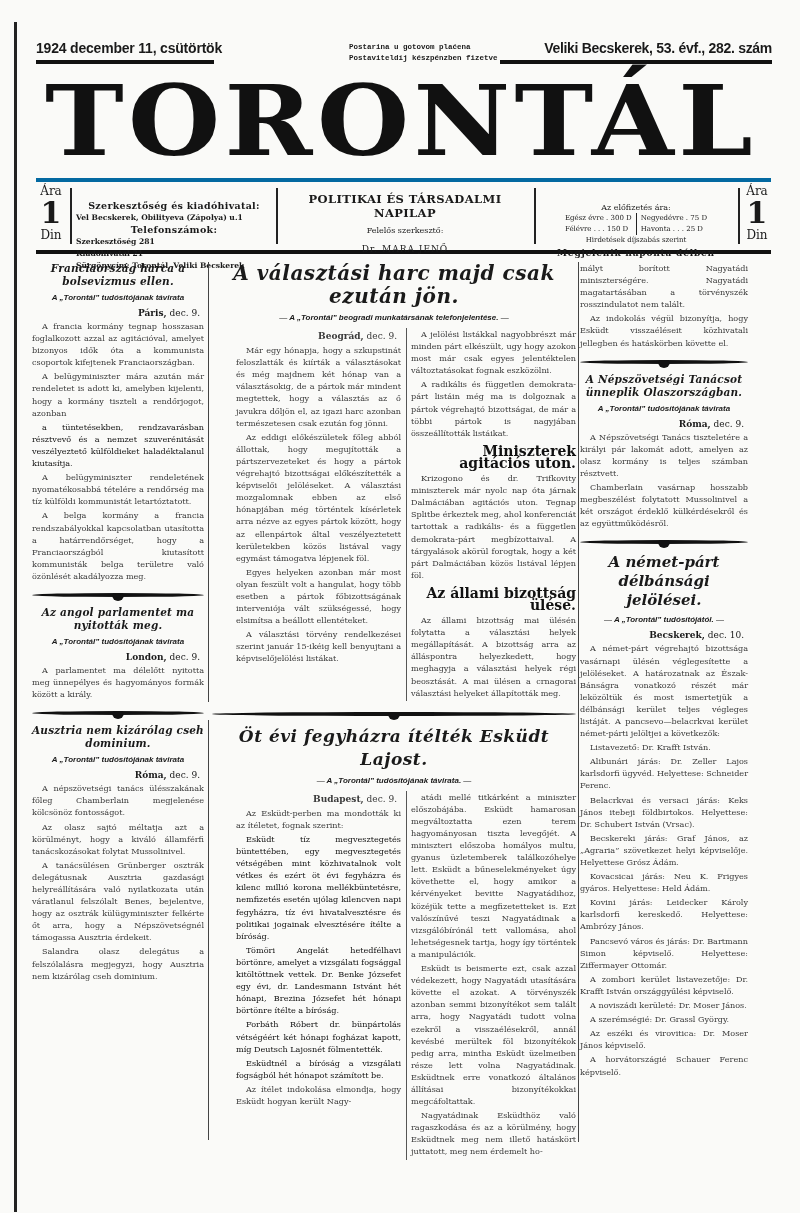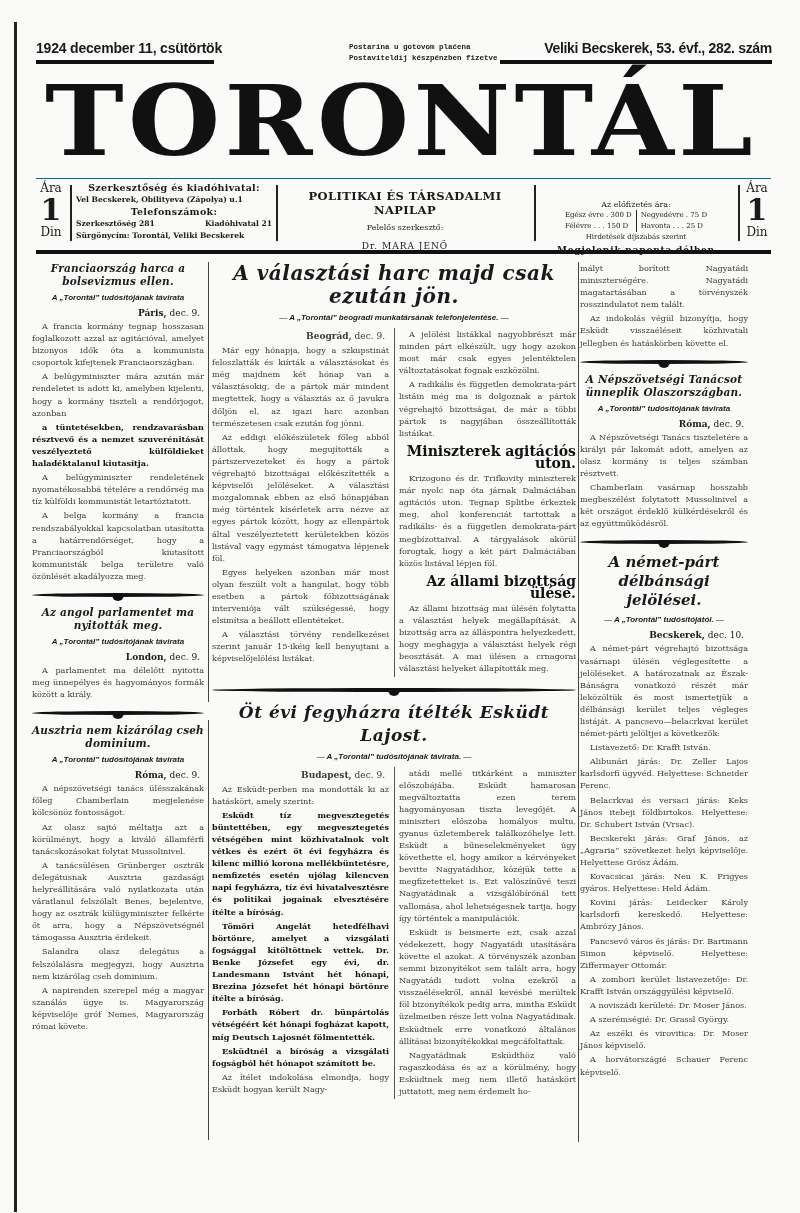--- a/index.html
+++ b/index.html
@@ -15,30 +15,30 @@
   .topline .postal { position: absolute; left: 313px; top: 2px; font-family: Liberation Mono, monospace; font-size: 7.5px; font-weight: bold; line-height: 11px; }
   .topline .issue { position: absolute; right: 4px; top: 0; font-family: "Liberation Sans", sans-serif; font-weight: bold; font-size: 14px; letter-spacing: -0.3px; }
   .topline .issue-rule { position: absolute; right: 4px; top: 20px; width: 272px; height: 4px; background: #111; }
 
   
   .masthead { position: absolute; top: 66px; left: 36px; width: 730px; text-align: center;
     font-family: "DejaVu Serif", serif; font-weight: bold; font-size: 98px; letter-spacing: 4px; line-height: 110px;
     transform: scaleX(1.08); transform-origin: center; color: #111; }
 
   
-  .band { position: absolute; top: 178px; left: 36px; width: 735px; height: 76px; border-top: 1px solid #0369a1; border-bottom: 4px solid #111; }
+  .band { position: absolute; top: 178px; left: 36px; width: 735px; height: 76px; border-top: 4px solid #0369a1; border-bottom: 4px solid #111; }
   .band .cell { position: absolute; top: 0; height: 68px; }
   .band .sep { position: absolute; top: 6px; width: 1.5px; height: 56px; background: #222; }
   .price { font-family: "DejaVu Serif", serif; text-align: center; }
   .price .ara { font-size: 12px; margin-top: 2px; }
   .price .num { font-size: 30px; font-weight: bold; line-height: 30px; }
   .price .din { font-size: 12px; }
-  .editorial { font-family: "DejaVu Serif", serif; font-size: 7.6px; font-weight: bold; line-height: 12px; padding-top: 3px; }
+  .editorial { font-family: "DejaVu Serif", serif; font-size: 7.6px; font-weight: bold; line-height: 12px; padding-top: 18px; }
   .editorial .hd { font-size: 9.5px; text-align: center; letter-spacing: 0.3px; }
-  .editorial .row { display: flex; justify-content: space-between; }
+  .editorial .row { display: flex; justify-content: space-between; flex-direction: column; }
   .center-info { text-align: center; font-family: "DejaVu Serif", serif; }
   .center-info .tag { font-size: 11.5px; font-weight: bold; letter-spacing: 0.4px; margin-top: 10px; }
   .center-info .felelos { font-size: 8px; margin-top: 6px; }
   .center-info .editor { font-size: 9px; margin-top: 9px; letter-spacing: 1px; }
   .subs { text-align: center; font-family: "DejaVu Serif", serif; font-size: 7px; line-height: 11px; padding-top: 20px; }
   .subs .hd { font-size: 8px; }
   .subs .grid { display: flex; justify-content: center; gap: 4px; }
   .subs .grid .col { text-align: left; }
   .subs .grid .bar { width: 1px; background: #222; }
   .subs .appear { font-weight: bold; font-size: 9px; letter-spacing: 0.8px; margin-top: 2px; }
@@ -50,26 +50,26 @@
   .vrule { position: absolute; width: 1px; background: #444; }
 
   .headline-s { font-family: "DejaVu Serif", serif; font-style: italic; font-weight: bold; text-align: center; font-size: 10.5px; line-height: 13px; letter-spacing: 0.2px; }
   .headline-l { font-family: "DejaVu Serif", serif; font-style: italic; font-weight: bold; text-align: center; font-size: 20px; line-height: 23px; letter-spacing: 0.5px; }
   .headline-m { font-family: "DejaVu Serif", serif; font-style: italic; font-weight: bold; text-align: center; font-size: 15px; line-height: 19px; }
   .byline { font-family: "Liberation Sans", sans-serif; font-style: italic; font-weight: bold; font-size: 8px; text-align: center; margin: 5px 0 6px; }
   .dateline { text-align: right; font-size: 9px; margin: 2px 4px 2px 0; }
   .dateline b { font-weight: bold; }
   .body { font-family: "DejaVu Serif", serif; font-size: 8.1px; line-height: 12.1px; text-align: justify; color: #3a3a3a; }
   .body p { text-indent: 10px; margin-bottom: 2px; }
-  .body p.strong { color: #111; font-weight: bold; }
+  .body p.strong { color: #111; font-weight: normal; }
   .body .sub { font-weight: bold; color: #111; text-align: right; text-indent: 0; margin: 6px 0 3px; font-size: 14px; }
   .ornament { height: 10px; margin: 8px 0 6px; position: relative; }
   .ornament::before { content: ""; position: absolute; left: 0; right: 0; top: 3px; height: 4px; background: #111; border-radius: 50%; }
   .ornament::after { content: ""; position: absolute; left: 50%; top: 5px; width: 12px; height: 6px; margin-left: -6px; background: #111; border-radius: 0 0 6px 6px; }
-  .twocol { display: flex; gap: 10px; position: relative; }
+  .twocol { display: flex; gap: 10px; position: relative; margin-left: 24px; }
   .twocol > div { flex: 1; }
   .twocol .mid { position: absolute; left: 50%; top: 0; bottom: 0; width: 1px; background: #555; }
 </style>
 </head>
 <body>
 
 <div class="page">
   <div class="edge"></div>
 
   <div class="topline">
@@ -166,21 +166,20 @@
     <div class="ornament"></div>
     <article>
       <h2 class="headline-s">Ausztria nem kizárólag cseh dominium.</h2>
       <div class="byline">A „Torontál” tudósítójának távirata</div>
       <div class="dateline"><b>Róma,</b> <span>dec. 9.</span></div>
       <div class="body">
         <p>A népszövetségi tanács ülésszakának főleg Chamberlain megjelenése kölcsönöz fontosságot.</p>
         <p>Az olasz sajtó méltatja azt a körülményt, hogy a kiváló államférfi tanácskozásokat folytat Mussolinivel.</p>
         <p>A tanácsülésen Grünberger osztrák delegátusnak Ausztria gazdasági helyreállítására való nyilatkozata után váratlanul felszólalt Benes, bejelentve, hogy az osztrák külügyminiszter felkérte őt arra, hogy a Népszövetségnél támogassa Ausztria érdekeit.</p>
         <p>Salandra olasz delegátus a felszólalásra megjegyzi, hogy Ausztria nem kizárólag cseh dominium.</p>
-        <p>A napirenden szerepel még a magyar szanálás ügye is. Magyarország képviselője gróf Nemes, Magyarország római követe.</p>
       </div>
     </article>
   </div>
 
   <div class="col2">
     <article>
       <h1 class="headline-l">A választási harc majd csak ezután jön.</h1>
       <div class="byline">— A „Torontál” beogradi munkatársának telefonjelentése. —</div>
       <div class="twocol">
         <div class="mid"></div>
@@ -202,21 +201,21 @@
       </div>
     </article>
     <div class="ornament"></div>
     <article>
       <h1 class="headline-l" style="font-size:17px;">Öt évi fegyházra ítélték Esküdt Lajost.</h1>
       <div class="byline">— A „Torontál” tudósítójának távirata. —</div>
       <div class="twocol">
         <div class="mid"></div>
         <div class="body">
           <div class="dateline"><b>Budapest,</b> <span>dec. 9.</span></div>
-          <p>Az Esküdt-perben ma mondották ki az hatáskört, amely szerint:</p>
+          <p>Az Esküdt-perben ma mondották ki az ítéletet, fognak szerint:</p>
           <p class="strong">Esküdt tíz megvesztegetés büntettében, egy megvesztegetés vétségében mint közhivatalnok volt vétkes és ezért öt évi fegyházra és kilenc millió korona mellékbüntetésre, nemfizetés esetén ujólag kilencven napi fegyházra, tíz évi hivatalvesztésre és politikai jogainak elvesztésére ítélte a bíróság.</p>
           <p class="strong">Tömöri Angelát hetedfélhavi börtönre, amelyet a vizsgálati fogsággal kitöltöttnek vettek. Dr. Benke Józsefet egy évi, dr. Landesmann Istvánt hét hónapi, Brezina Józsefet hét hónapi börtönre ítélte a bíróság.</p>
           <p class="strong">Forbáth Róbert dr. bünpártolás vétségéért két hónapi fogházat kapott, míg Deutsch Lajosnét fölmentették.</p>
           <p class="strong">Esküdtnél a bíróság a vizsgálati fogságból hét hónapot számított be.</p>
           <p>Az ítélet indokolása elmondja, hogy Esküdt hogyan került Nagy-</p>
         </div>
         <div class="body">
           <p>atádi mellé titkárként a miniszter előszobájába. Esküdt hamarosan megváltoztatta ezen terem hagyományosan tiszta levegőjét. A miniszteri előszoba homályos multu, gyanus üzletemberek találkozóhelye lett. Esküdt a bűneselekményeket úgy követhette el, hogy amikor a kérvényeket bevitte Nagyatádihoz, közéjük tette a megfizetetteket is. Ezt valószínűvé teszi Nagyatádinak a vizsgálóbírónál tett vallomása, ahol lehetségesnek tartja, hogy így történtek a manipulációk.</p>
           <p>Esküdt is beismerte ezt, csak azzal védekezett, hogy Nagyatádi utasítására követte el azokat. A törvényszék azonban semmi bizonyítékot sem talált arra, hogy Nagyatádi tudott volna ezekről a visszaélésekről, annál kevésbé merültek föl bizonyítékok pedig arra, mintha Esküdt üzelmeiben része lett volna Nagyatádinak. Esküdtnek erre vonatkozó általános állításai bizonyítékokkai megcáfoltattak.</p>
           <p>Nagyatádinak Esküdthöz való ragaszkodása és az a körülmény, hogy Esküdtnek meg nem illető hatáskört juttatott, meg nem érdemelt ho-</p>

